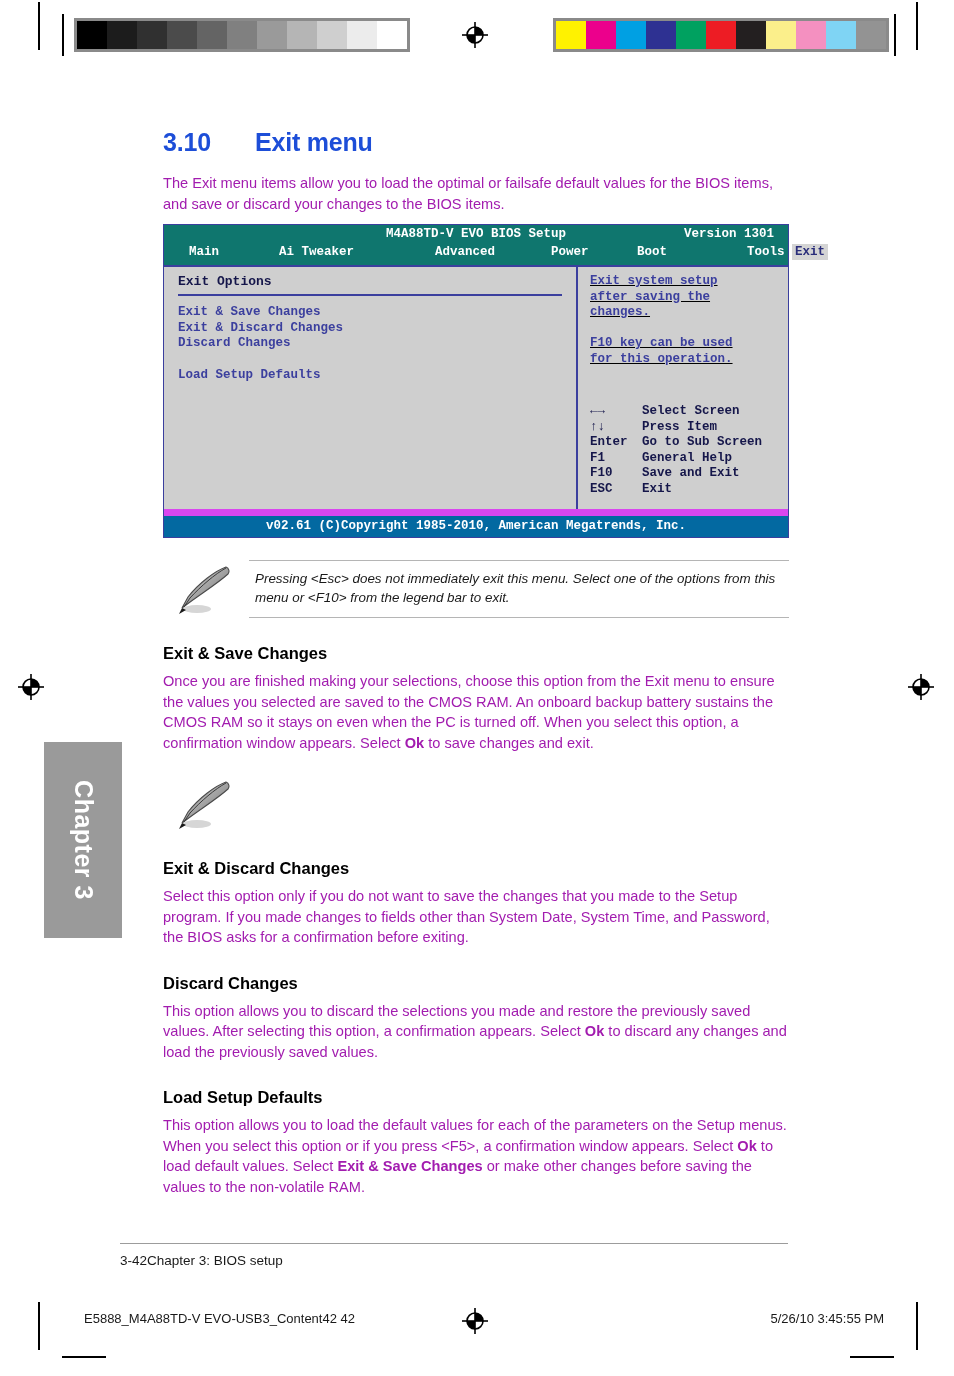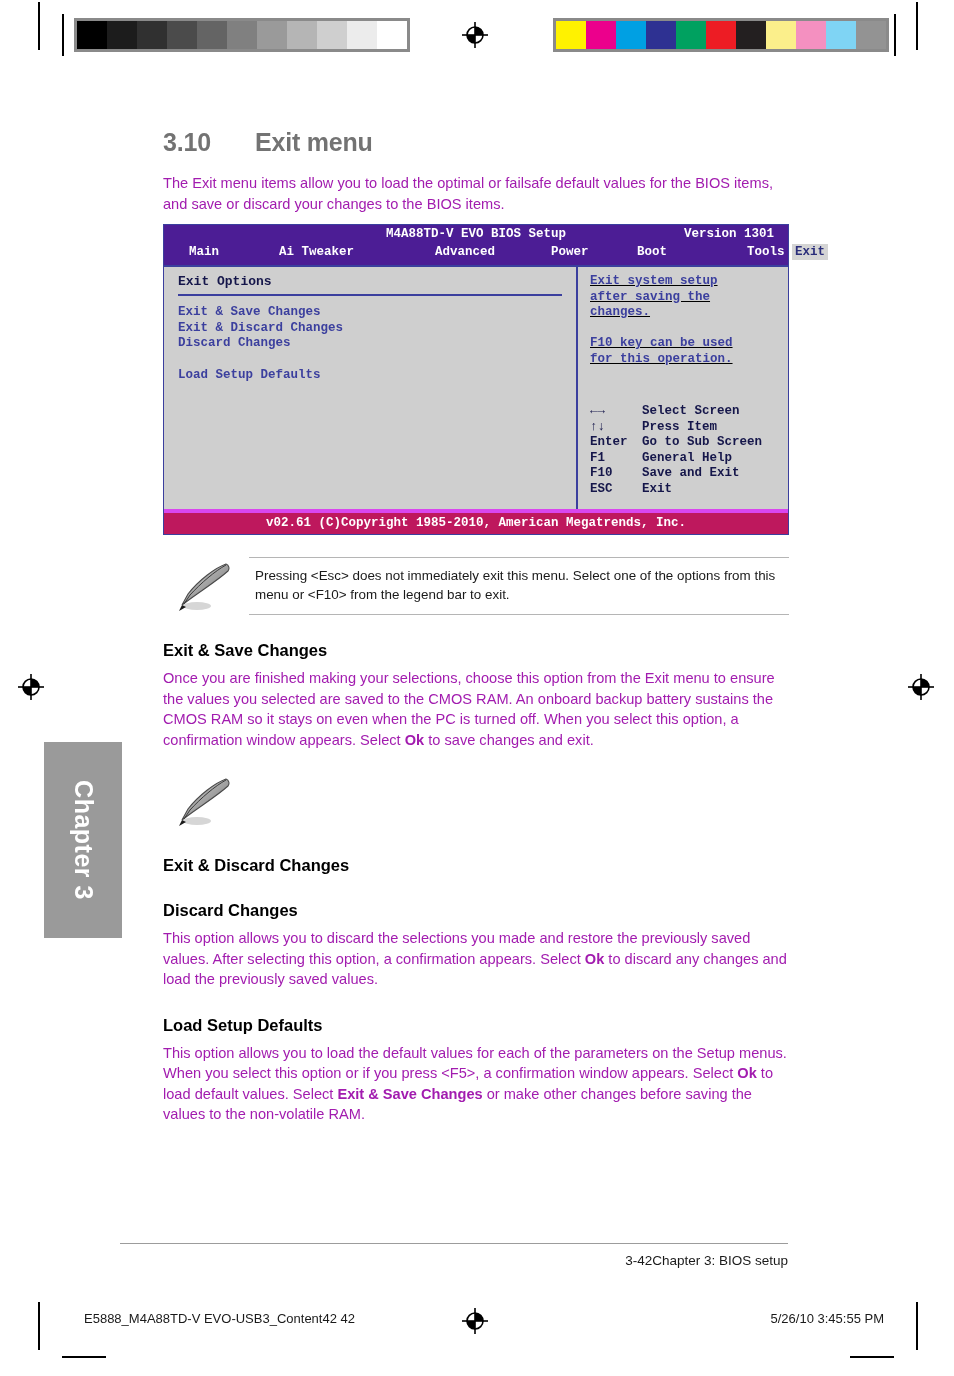--- a/index.html
+++ b/index.html
@@ -74,21 +74,21 @@
     position: absolute;
     left: 163px;
     top: 128px;
     width: 626px;
   }
 
   h1.sec-title {
     margin: 0 0 16px 0;
     font-size: 25px;
     font-weight: bold;
-    color: #737373;
+    color: #1d4ed8;
     letter-spacing: -0.2px;
   }
   h1.sec-title .num { display: inline-block; width: 92px; }
 
   p.body {
     margin: 0 0 10px 0;
     font-size: 14.6px;
     line-height: 20.5px;
     color: #a21caf;
   }
@@ -104,21 +104,21 @@
   
   .bios {
     position: relative;
     width: 626px;
     margin-top: 10px;
     background: #cfcfcf;
     font-family: "Liberation Mono", "DejaVu Sans Mono", monospace;
     border: 1px solid #3b3f9e;
   }
   .bios-top {
-    background: #4c1d95;
+    background: #0f766e;
     color: #ffffff;
     padding: 3px 0 5px 0;
     position: relative;
     height: 40px;
   }
   .bios-title {
     position: absolute;
     left: 0; right: 0; top: 2px;
     text-align: center;
     font-size: 12.5px;
@@ -199,34 +199,35 @@
     font-size: 12.5px;
     font-weight: bold;
     color: #15164a;
     line-height: 15.5px;
   }
   .legend-row { display: flex; }
   .legend-key { width: 52px; white-space: nowrap; }
   .legend-desc { white-space: nowrap; }
 
   .bios-foot {
-    background: #be185d;
+    background: #0369a1;
     color: #ffffff;
     font-size: 12.5px;
     font-weight: bold;
     text-align: center;
     padding: 3px 0 4px 0;
-    border-top: 4px solid #d946ef;
+    border-top: 7px solid #d946ef;
   }
 
   
   .note {
     display: flex;
     margin-top: 22px;
     margin-bottom: 3px;
+    font-style: italic;
   }
   .note-icon {
     width: 86px;
     flex: 0 0 86px;
     display: flex;
     align-items: flex-start;
     justify-content: center;
     padding-top: 4px;
   }
   .note-box {
@@ -244,21 +245,21 @@
 
   
   .page-foot {
     position: absolute;
     left: 120px;
     top: 1243px;
     width: 668px;
     border-top: 1px solid #9c9c9c;
     padding-top: 9px;
     display: flex;
-    justify-content: flex-end;
+    justify-content: flex-start;
     font-size: 13.5px;
     color: #1a1a1a;
   }
 
   .print-line {
     position: absolute;
     top: 1301px;
     left: 0;
     width: 954px;
     height: 40px;
@@ -453,20 +454,21 @@
       <svg width="58" height="54" viewBox="0 0 58 54">
         <ellipse cx="20" cy="45" rx="14" ry="4" fill="#d6d6d6"></ellipse>
         <path d="M49 3 C38 7 22 19 11 33 L5 44 L9 41 C22 31 40 20 51 10 C53 8 52 4 49 3 Z" fill="url(#qg)" stroke="#4a4a4a" stroke-width="1.1"></path>
         <path d="M49 4 C38 10 24 22 13 34 L7 43" fill="none" stroke="#3a3a3a" stroke-width="1"></path>
         <path d="M5 44 L2 50 L9 46 Z" fill="#1a1a1a"></path>
       </svg>
     </div>
   </div>
 
   <h2 class="sub">Exit &amp; Discard Changes</h2>
+  <p class="body"><span>Select this option only if you do not want to save the changes that you made to the Setup program. If you made changes to fields other than System Date, System Time, and Password, the BIOS asks for a confirmation before exiting.</span></p>
 
   <h2 class="sub">Discard Changes</h2>
   <p class="body"><span>This option allows you to discard the selections you made and restore the previously saved values. After selecting this option, a confirmation appears. Select </span><b>Ok</b><span> to discard any changes and load the previously saved values.</span></p>
 
   <h2 class="sub">Load Setup Defaults</h2>
   <p class="body"><span>This option allows you to load the default values for each of the parameters on the Setup menus. When you select this option or if you press &lt;F5&gt;, a confirmation window appears. Select </span><b>Ok</b><span> to load default values. Select </span><b>Exit &amp; Save Changes</b><span> or make other changes before saving the values to the non-volatile RAM.</span></p>
 
 </div>
 
 <div class="page-foot">

